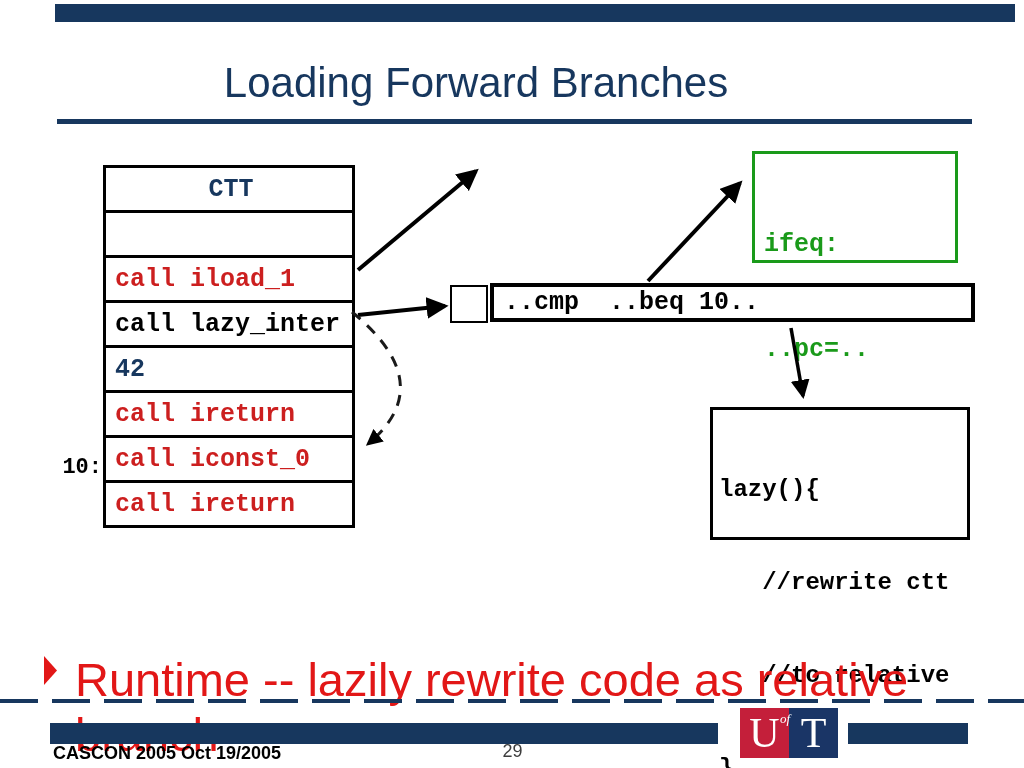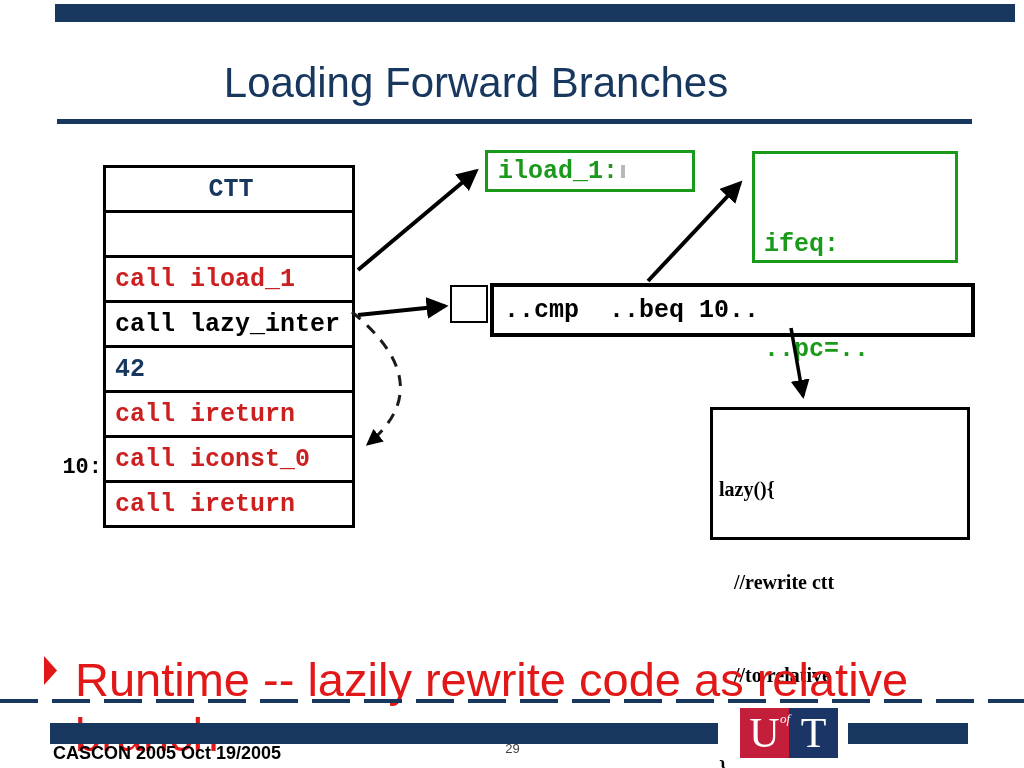--- a/index.html
+++ b/index.html
@@ -26,37 +26,37 @@
   .ctt .row.hdr{justify-content:center;padding-left:4px;align-items:center;}
   .lbl10{left:60px;top:455px;width:42px;text-align:right;font-size:22px;color:var(--ink);}
   
   .gbox{border:3px solid var(--code-green);box-sizing:border-box;background:#fff;}
   .iload-box{left:485px;top:150px;width:210px;height:42px;display:flex;align-items:center;
              padding-left:10px;font-size:25px;}
   .cursor-artifact{display:inline-block;width:4px;height:13px;background:#b8b8b8;margin-left:3px;}
   .ifeq-box{left:752px;top:151px;width:206px;height:112px;padding:3px 0 0 9px;font-size:25px;line-height:35px;}
   
   .cmp-cell{left:450px;top:285px;width:38px;height:38px;border:2px solid var(--ink);box-sizing:border-box;background:#fff;}
-  .cmp-box{left:490px;top:283px;width:485px;height:54px;border:4px solid var(--ink);box-sizing:border-box;
+  .cmp-box{left:490px;top:283px;width:485px;height:39px;border:4px solid var(--ink);box-sizing:border-box;
            background:#fff;display:flex;align-items:center;padding-left:10px;font-size:25px;color:var(--ink);}
   
   .lazy-box{left:710px;top:407px;width:260px;height:133px;border:3px solid var(--ink);box-sizing:border-box;
-            background:#fff;padding:2px 0 0 6px;font-size:20px;line-height:31px;color:var(--ink);font-family:Liberation Serif, serif;}
+            background:#fff;padding:2px 0 0 6px;font-size:24px;line-height:31px;color:var(--ink);}
   .arrows{left:0;top:0;pointer-events:none;}
   
   .bullet-tri{left:44px;top:656px;width:13px;height:29px;background:var(--bright-red);
               clip-path:polygon(0 0,100% 50%,0 100%);}
   .runtime{left:75px;top:652px;width:920px;font-size:47px;color:var(--bright-red);}
   
   .dotline{left:0;top:699px;width:1024px;height:4px;
            background:repeating-linear-gradient(90deg,var(--navy) 0,var(--navy) 38px,transparent 38px,transparent 52px);}
   .footbar1{left:50px;top:723px;width:668px;height:21px;background:var(--navy);}
   .footbar2{left:848px;top:723px;width:120px;height:21px;background:var(--navy);}
   .cascon{left:53px;top:743px;font-size:18px;font-weight:bold;color:var(--ink);}
-  .pagenum{left:470px;top:741px;width:85px;text-align:center;font-size:13px;color:var(--page-gray);}
+  .pagenum{left:470px;top:741px;width:85px;text-align:center;font-size:18px;color:var(--page-gray);}
   .logo{left:740px;top:708px;width:98px;height:50px;display:flex;
         font-family:"Liberation Serif","DejaVu Serif",serif;}
   .logo .half{width:50%;height:100%;display:flex;align-items:center;justify-content:center;
               color:#fff;font-size:42px;}
   .logo .red{background:var(--logo-red);} .logo .blue{background:var(--logo-navy);}
   .logo .of{position:absolute;left:40px;top:3px;color:#fff;font-style:italic;font-size:13px;}
 </style>
 </head>
 <body>
 
@@ -87,23 +87,20 @@
     </div>
     <div class="row">
       <span class="t-red">call iconst_0</span>
     </div>
     <div class="row">
       <span class="t-red">call ireturn</span>
     </div>
   </div>
   <div class="abs lbl10 code">10:</div>
 
-  <div class="abs gbox iload-box code">
-    <span class="t-green">iload_1:</span><span class="cursor-artifact"></span>
-  </div>
 
   <div class="abs gbox ifeq-box code">
     <div class="t-green">ifeq:</div>
     <div class="t-green">..pc=..</div>
     <div class="t-red">ret;</div>
   </div>
 
   <div class="abs cmp-cell"></div>
   <div class="abs cmp-box code">
     <span>..cmp  ..beq 10..</span>

